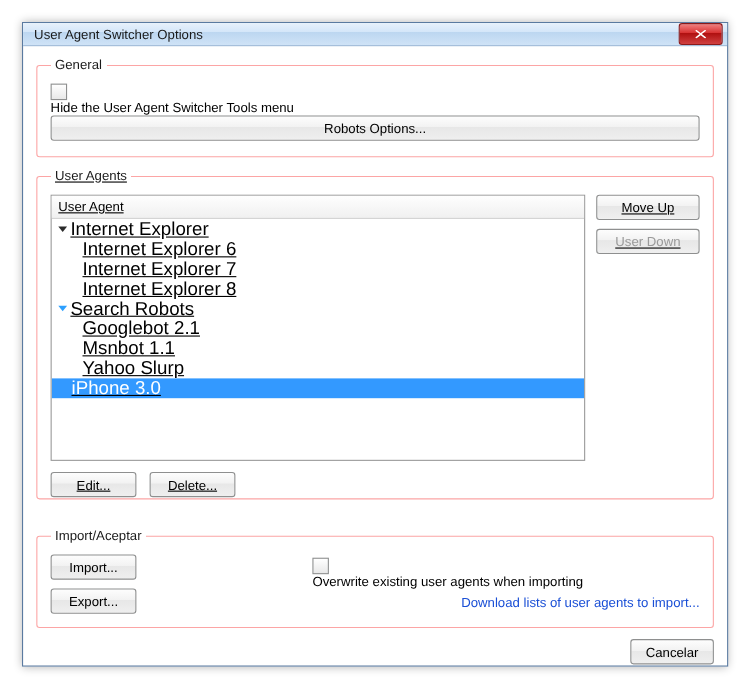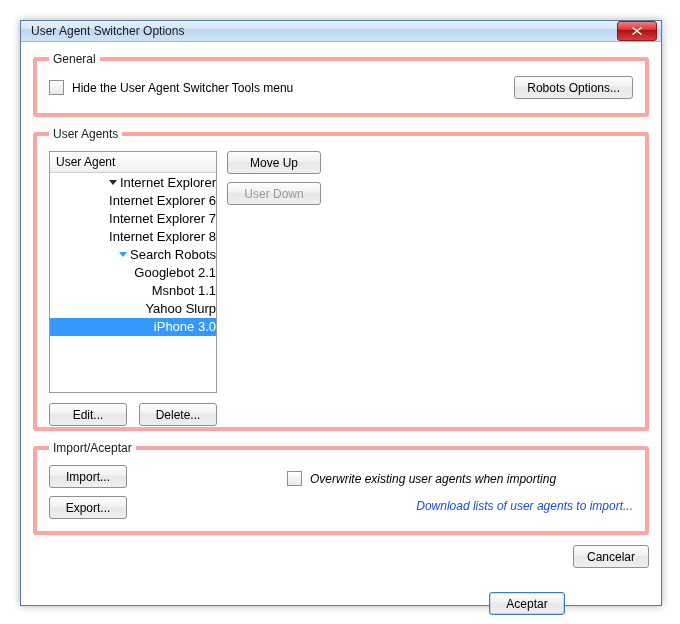--- a/index.html
+++ b/index.html
@@ -2,36 +2,36 @@
 <html><head>
 <meta charset="utf-8">
 <style>
   html,body{margin:0;padding:0;font-family:"Segoe UI",Tahoma,sans-serif;font-size:12px;color:#000;background:#fff;}
   .window{width:640px;height:584px;margin:20px;border:1px solid #5a7aa0;box-shadow:0 0 8px rgba(0,0,0,.3);position:relative;background:#fff;display:flex;flex-direction:column;}
   .titlebar{height:26px;background:linear-gradient(to bottom,#e7f1fb 0%,#d4e6f9 40%,#bcd6f0 41%,#cfe3f7 100%);border-bottom:1px solid #9db9d8;display:flex;align-items:center;padding:0 4px 0 10px;}
   .titlebar .title{flex:1;font-size:12px;color:#1a1a1a;}
   .closebtn{width:38px;height:18px;border:1px solid #8b1a1a;border-radius:3px;background:linear-gradient(to bottom,#f08080 0%,#d83030 45%,#b01010 46%,#d04040 100%);display:flex;align-items:center;justify-content:center;color:#fff;cursor:default;}
   .closebtn svg{display:block;}
   .body{flex:1;padding:10px 12px 12px 12px;display:flex;flex-direction:column;}
-  fieldset{border:4px solid #fca5a5;border-radius:3px;margin:0 0 10px 0;padding:10px 12px 1px 12px;}
+  fieldset{border:1px solid #fca5a5;border-radius:3px;margin:0 0 10px 0;padding:10px 12px 1px 12px;}
   fieldset.general{padding-bottom:14px;}
   legend{padding:0 4px;color:#1a1a1a;}
-  .row{display:flex;align-items:center;}
+  .row{display:flex;flex-direction:column;}
   .checkbox{width:13px;height:13px;border:1px solid #8e8f8f;background:linear-gradient(to bottom,#fff,#e8e8e8);margin-right:8px;flex:none;}
   .btn{height:23px;border:1px solid #8e8f8f;border-radius:3px;background:linear-gradient(to bottom,#fdfdfd 0%,#f2f2f2 45%,#e7e7e7 46%,#efefef 100%);padding:0 12px;font-size:12px;font-family:inherit;cursor:default;display:inline-flex;align-items:center;justify-content:center;white-space:nowrap;}
   .btn.disabled{color:#9a9a9a;}
   .btn.wide{min-width:94px;}
   .btn.default{border-color:#3c7fb1;box-shadow:0 0 0 1px rgba(60,127,177,.25) inset;}
-  .ua-panel{flex:1;display:flex;flex-direction:row;margin-bottom:10px;}
+  .ua-panel{flex:1;display:flex;flex-direction:column;margin-bottom:26px;text-decoration:underline;}
   .ua-content{display:flex;gap:10px;}
   .ua-listwrap{flex:1;}
   .ua-list{border:1px solid #9a9a9a;height:240px;background:#fff;display:flex;flex-direction:column;}
   .ua-list-header{height:20px;border-bottom:1px solid #d0d0d0;background:linear-gradient(to bottom,#fefefe,#f0f0f0);padding-left:6px;display:flex;align-items:center;font-size:12px;}
   .ua-tree{flex:1;overflow:auto;padding-top:1px;}
-  .tree-item{height:18px;line-height:18px;font-size:13px;white-space:nowrap;text-align:right;}
+  .tree-item{height:18px;line-height:18px;font-size:17px;white-space:nowrap;}
   .tree-item.sel{background:#3399ff;color:#fff;}
   .tree-item .indent{display:inline-block;}
   .tw{display:inline-block;width:0;height:0;vertical-align:middle;margin-right:3px;}
   .tw.expanded-black{border-left:4px solid transparent;border-top:5px solid #2b2b2b;border-right:4px solid transparent;margin-bottom:2px;}
   .tw.expanded-blue{border-left:4px solid transparent;border-top:5px solid #2da0ff;border-right:4px solid transparent;margin-bottom:2px;}
   .sidebtns{display:flex;flex-direction:column;gap:8px;}
   .ua-actions{margin-top:10px;display:flex;gap:12px;}
   .btn .caret{display:inline-block;margin-left:12px;border-left:3px solid transparent;border-right:3px solid transparent;border-top:4px solid #3a3a3a;vertical-align:middle;}
   .ie-panel{padding-bottom:12px;}
   .ie-left{display:flex;flex-direction:column;gap:8px;}
@@ -94,21 +94,21 @@
       </div>
     </fieldset>
 
     <fieldset class="ie-panel">
       <legend>Import/Aceptar</legend>
       <div style="display:flex;">
         <div class="ie-left">
           <button class="btn" style="min-width:78px;">Import...</button>
           <button class="btn" style="min-width:78px;">Export...</button>
         </div>
-        <div style="flex:1;margin-left:160px;display:flex;flex-direction:column;justify-content:space-around;align-items:flex-start;font-style:italic;">
+        <div style="flex:1;margin-left:160px;display:flex;flex-direction:column;justify-content:space-around;align-items:flex-start;">
           <div class="row">
             <div class="checkbox"></div>
             <span>Overwrite existing user agents when importing</span>
           </div>
           <div style="align-self:flex-end;">
             <span class="link">Download lists of user agents to import...</span>
           </div>
         </div>
       </div>
     </fieldset>

